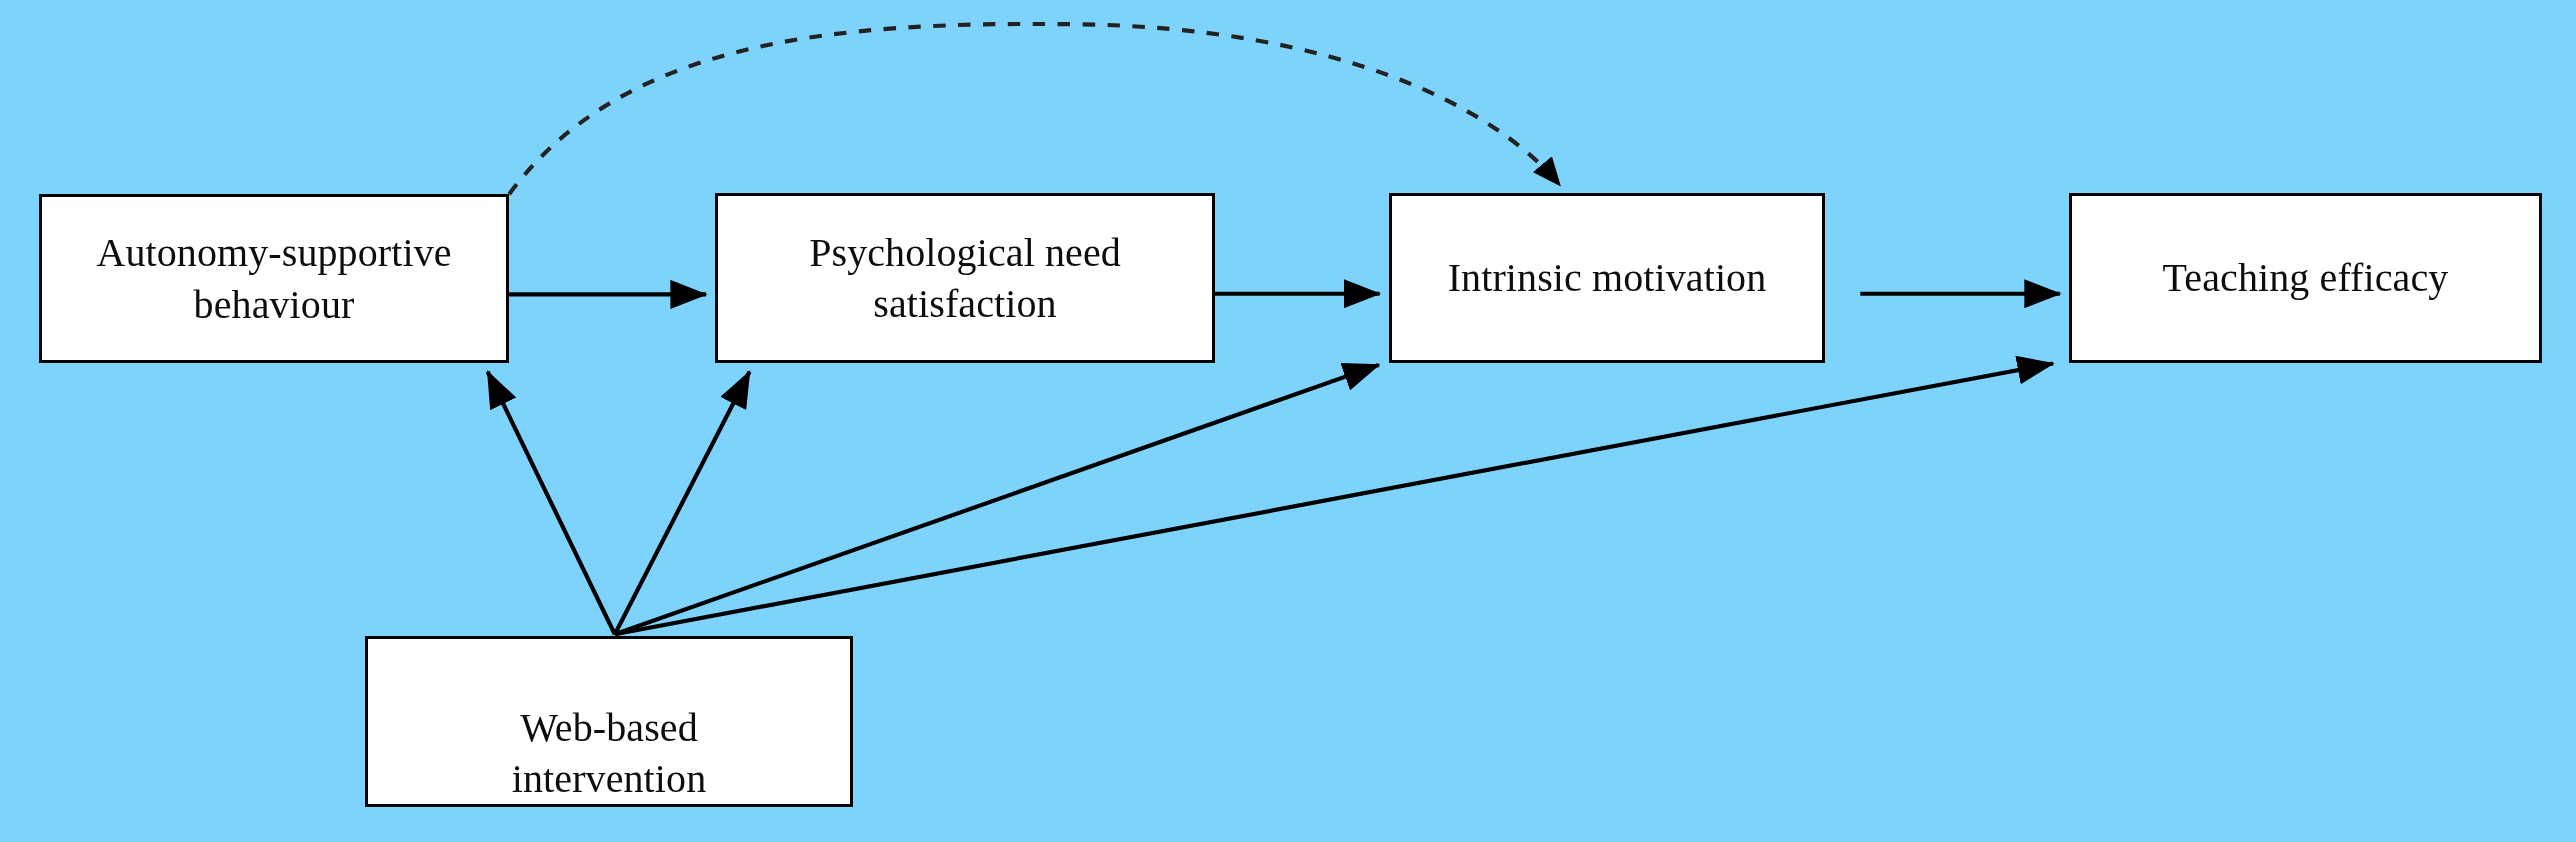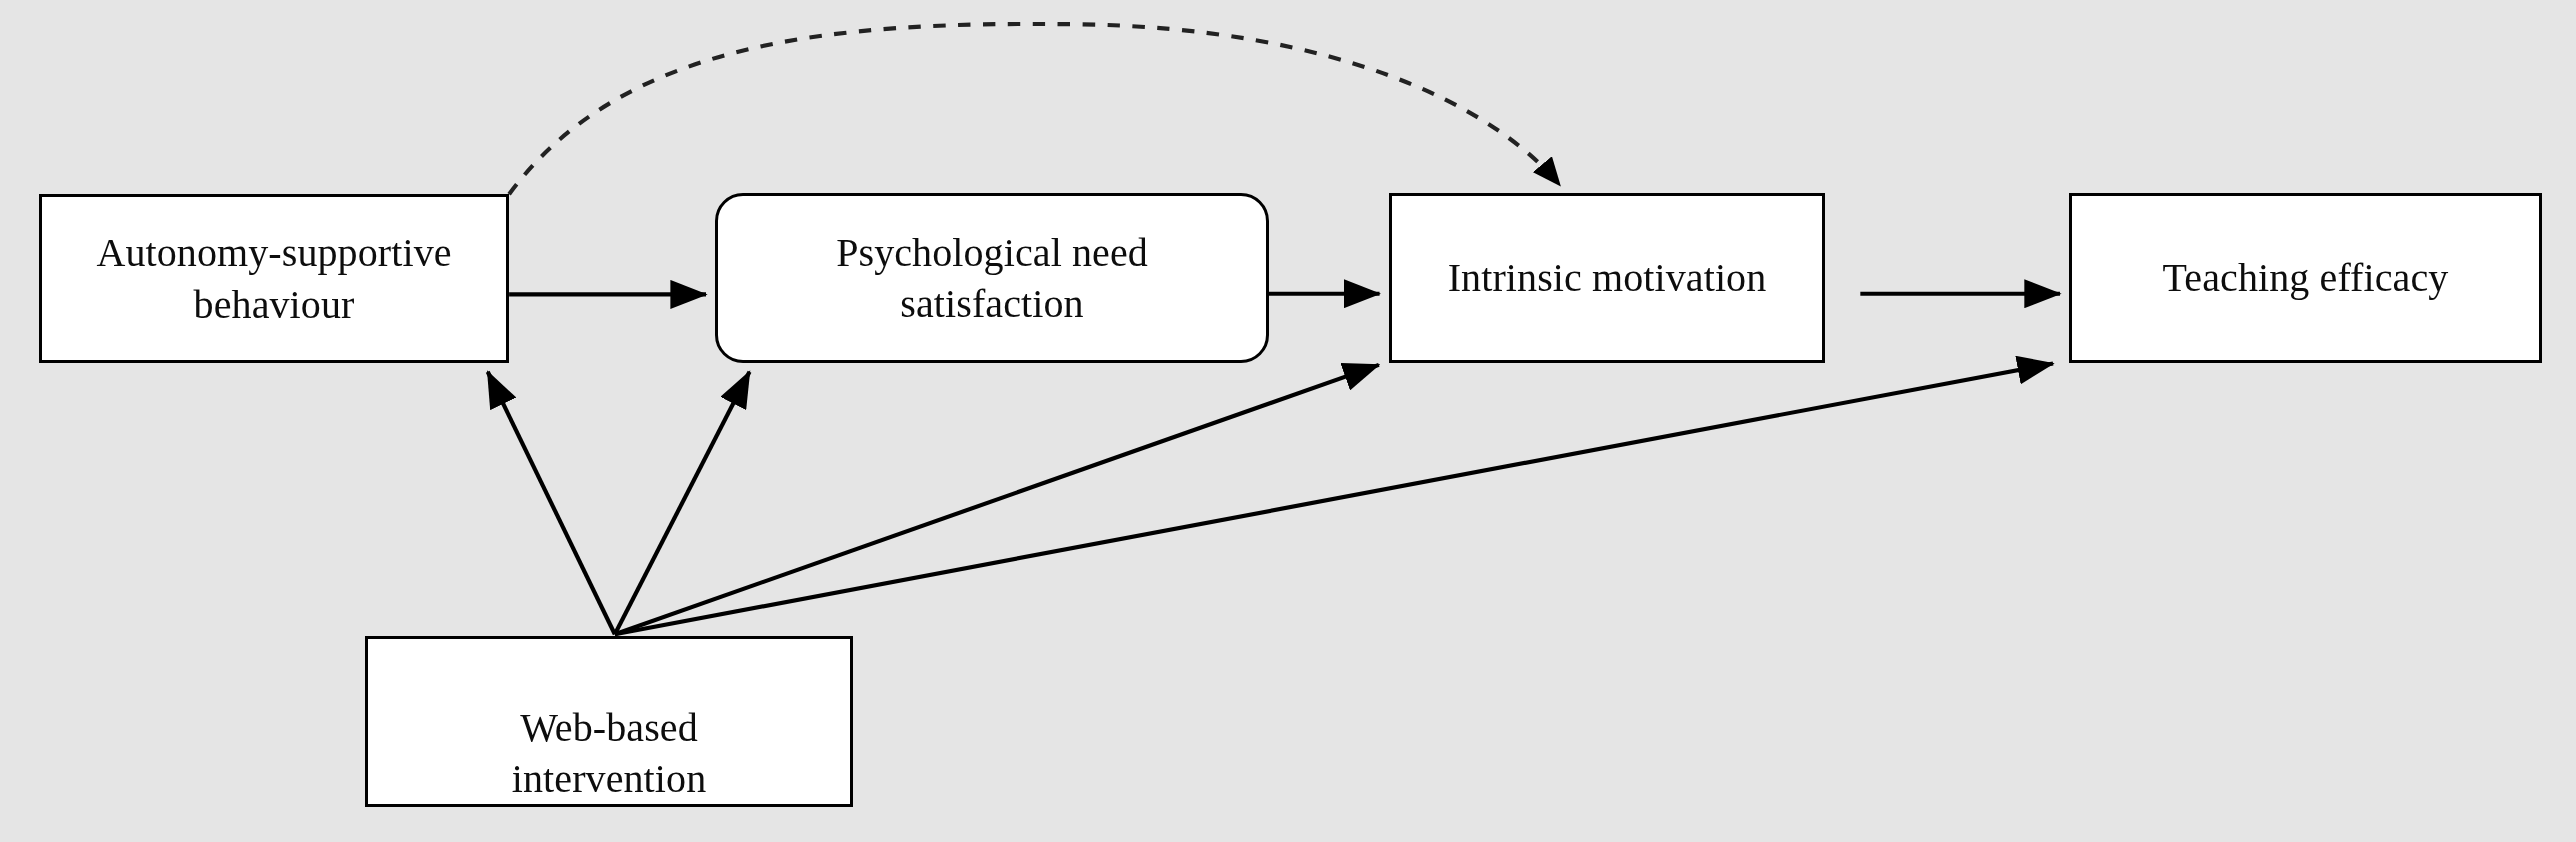--- a/index.html
+++ b/index.html
@@ -4,21 +4,21 @@
 <style>
   html, body {
     margin: 0;
     padding: 0;
     background: #ffffff;
   }
   #diagram-root {
     position: relative;
     width: 2576px;
     height: 843px;
-    background: #e5e5e5;
+    background: #7dd3fc;
     overflow: hidden;
     font-family: "Liberation Serif", "DejaVu Serif", serif;
     text-decoration: underline;
   }
   #edge-layer {
     position: absolute;
     left: 0;
     top: 0;
     width: 2576px;
     height: 843px;
@@ -40,21 +40,21 @@
     white-space: pre-line;
   }
   .node-label {
     display: block;
     width: 100%;
     padding: 0 12.4px;
     box-sizing: border-box;
     white-space: pre-line;
   }
   #node-autonomy   { left: 39px;   top: 194px; width: 470px; height: 169px; }
-  #node-psych-need { left: 715px; top: 193px; width: 554px; height: 170px; border-radius: 28px; }
+  #node-psych-need { left: 715px; top: 193px; width: 500px; height: 170px; }
   #node-intrinsic  { left: 1389px; top: 193px; width: 436px; height: 170px; }
   #node-teaching   { left: 2069px; top: 193px; width: 473px; height: 170px; }
   #node-webbased   { left: 365px;  top: 636px; width: 488px; height: 171px; align-items: flex-end; }
 </style>
 </head>
 <body>
 
 <div id="diagram-root">
 
   <svg id="edge-layer" viewBox="0 0 3729 1220" width="2576" height="843" xmlns="http://www.w3.org/2000/svg">

